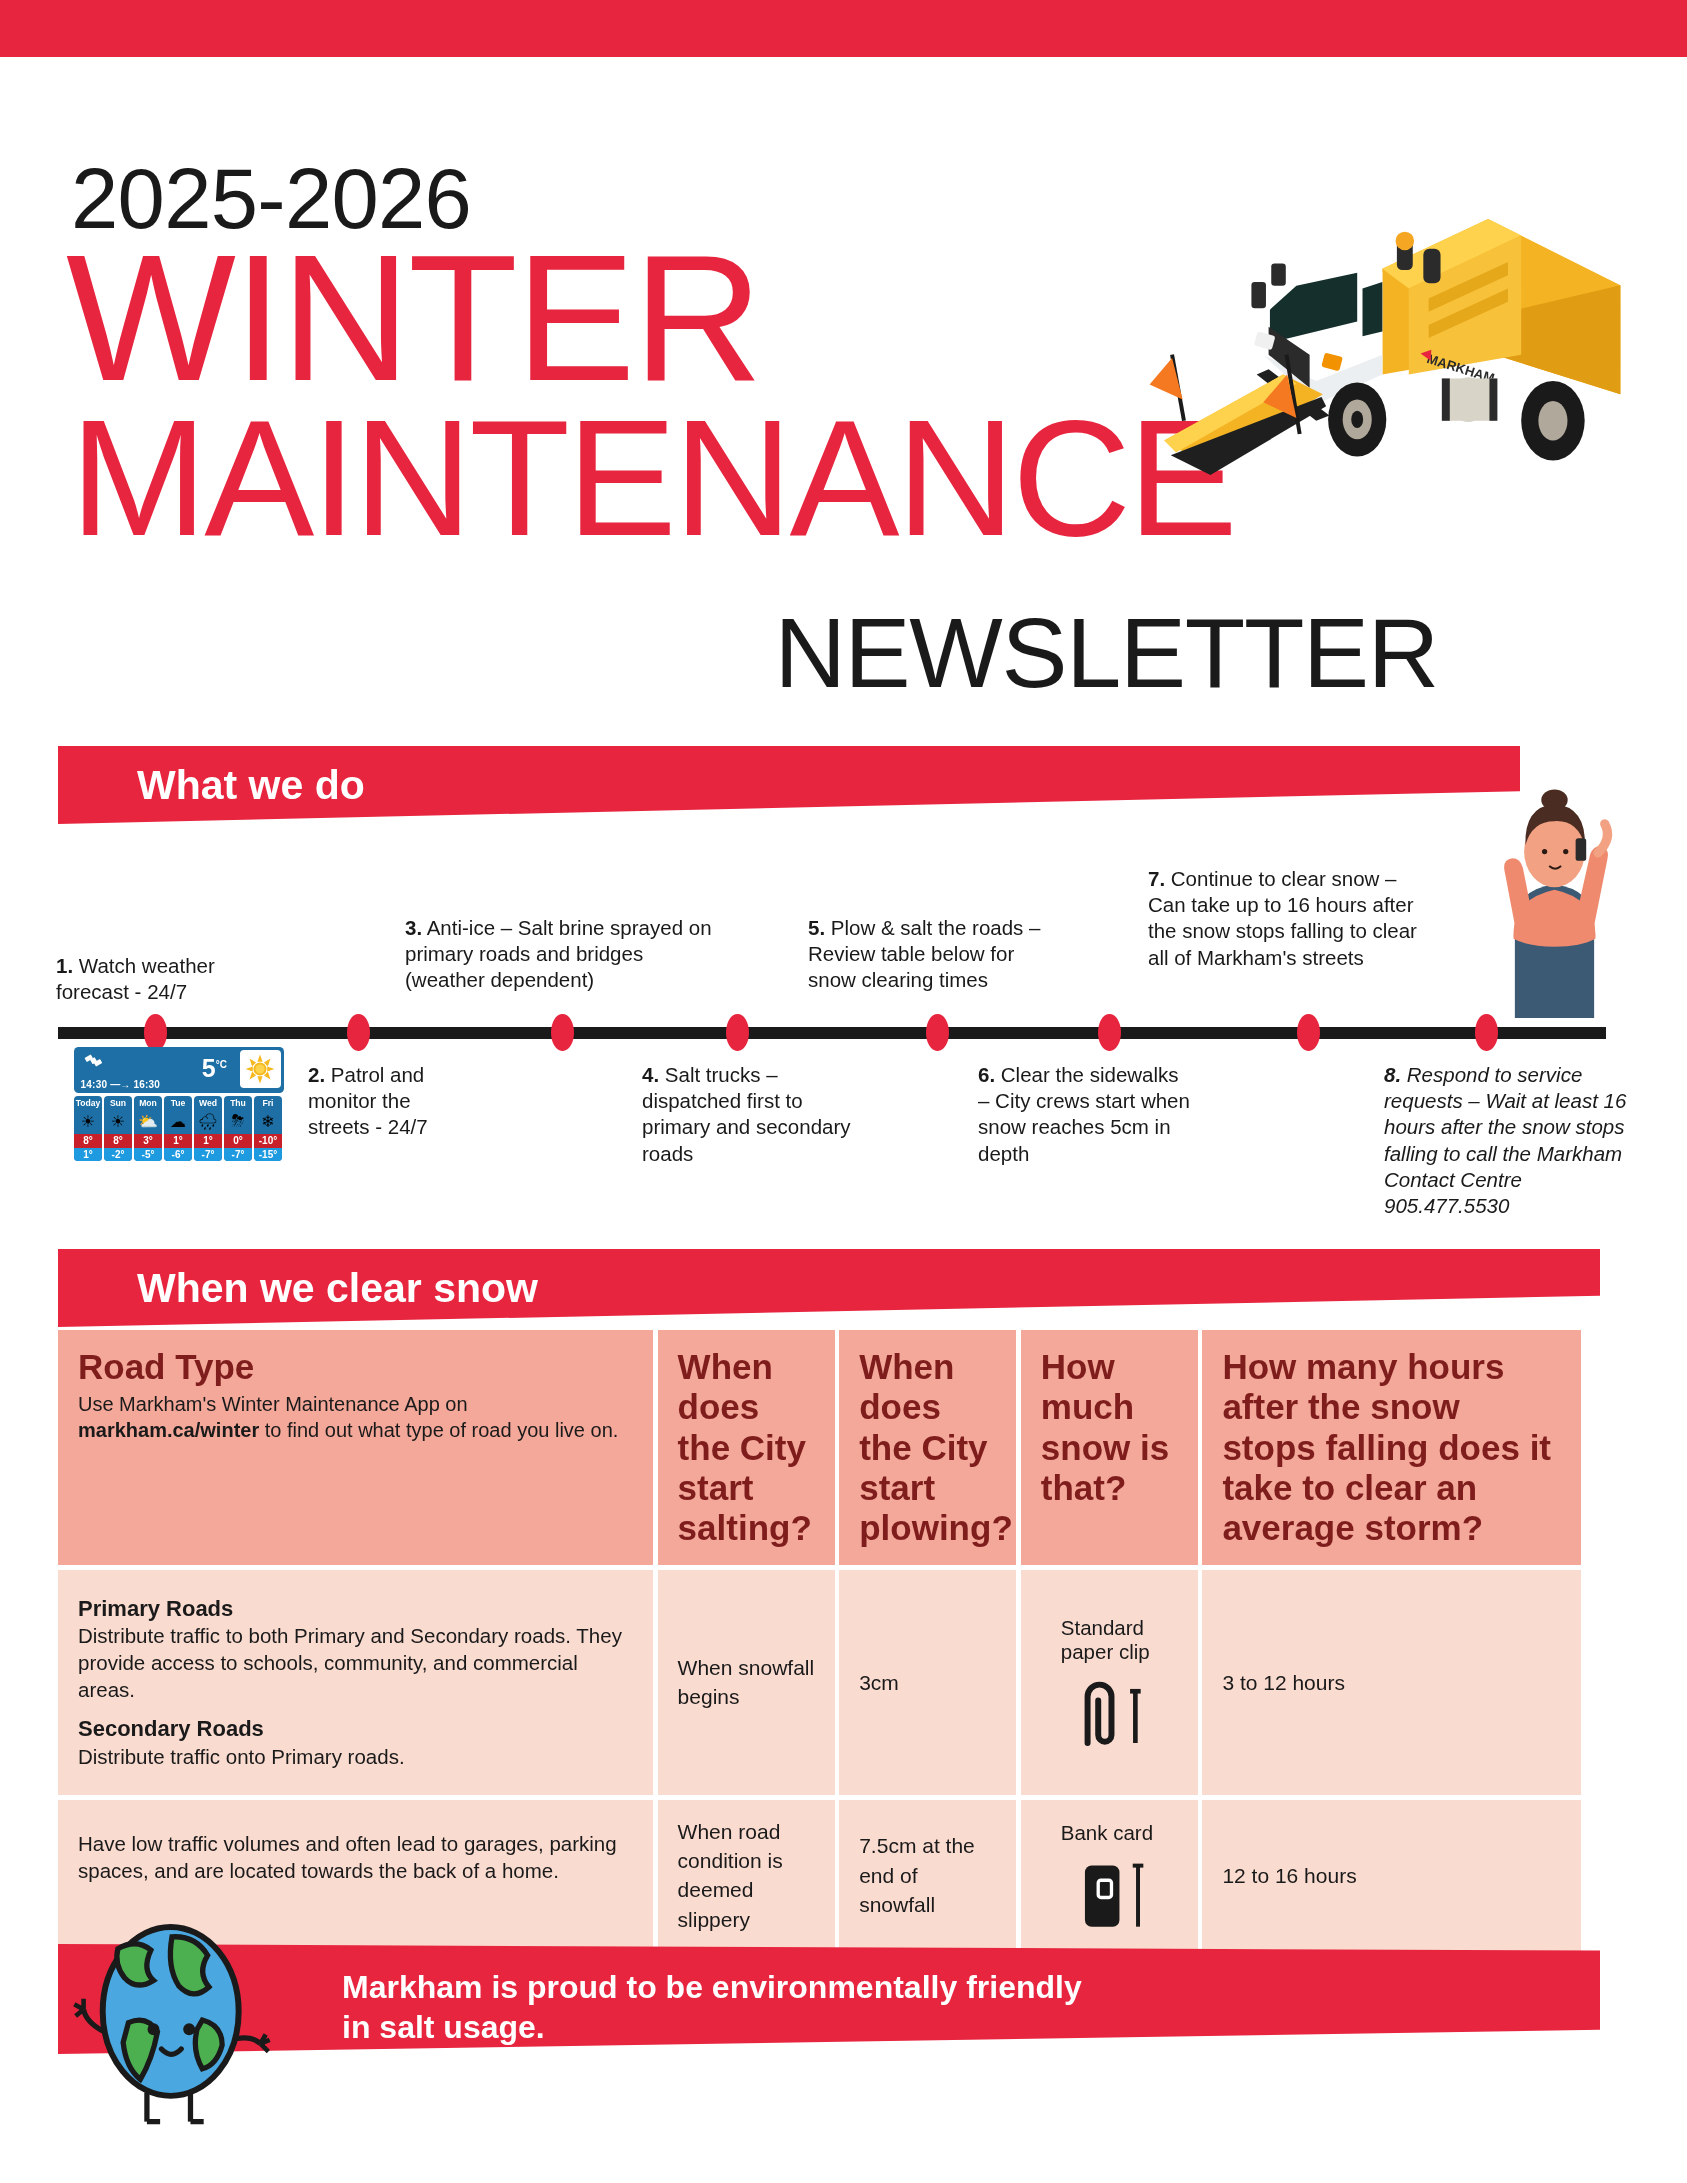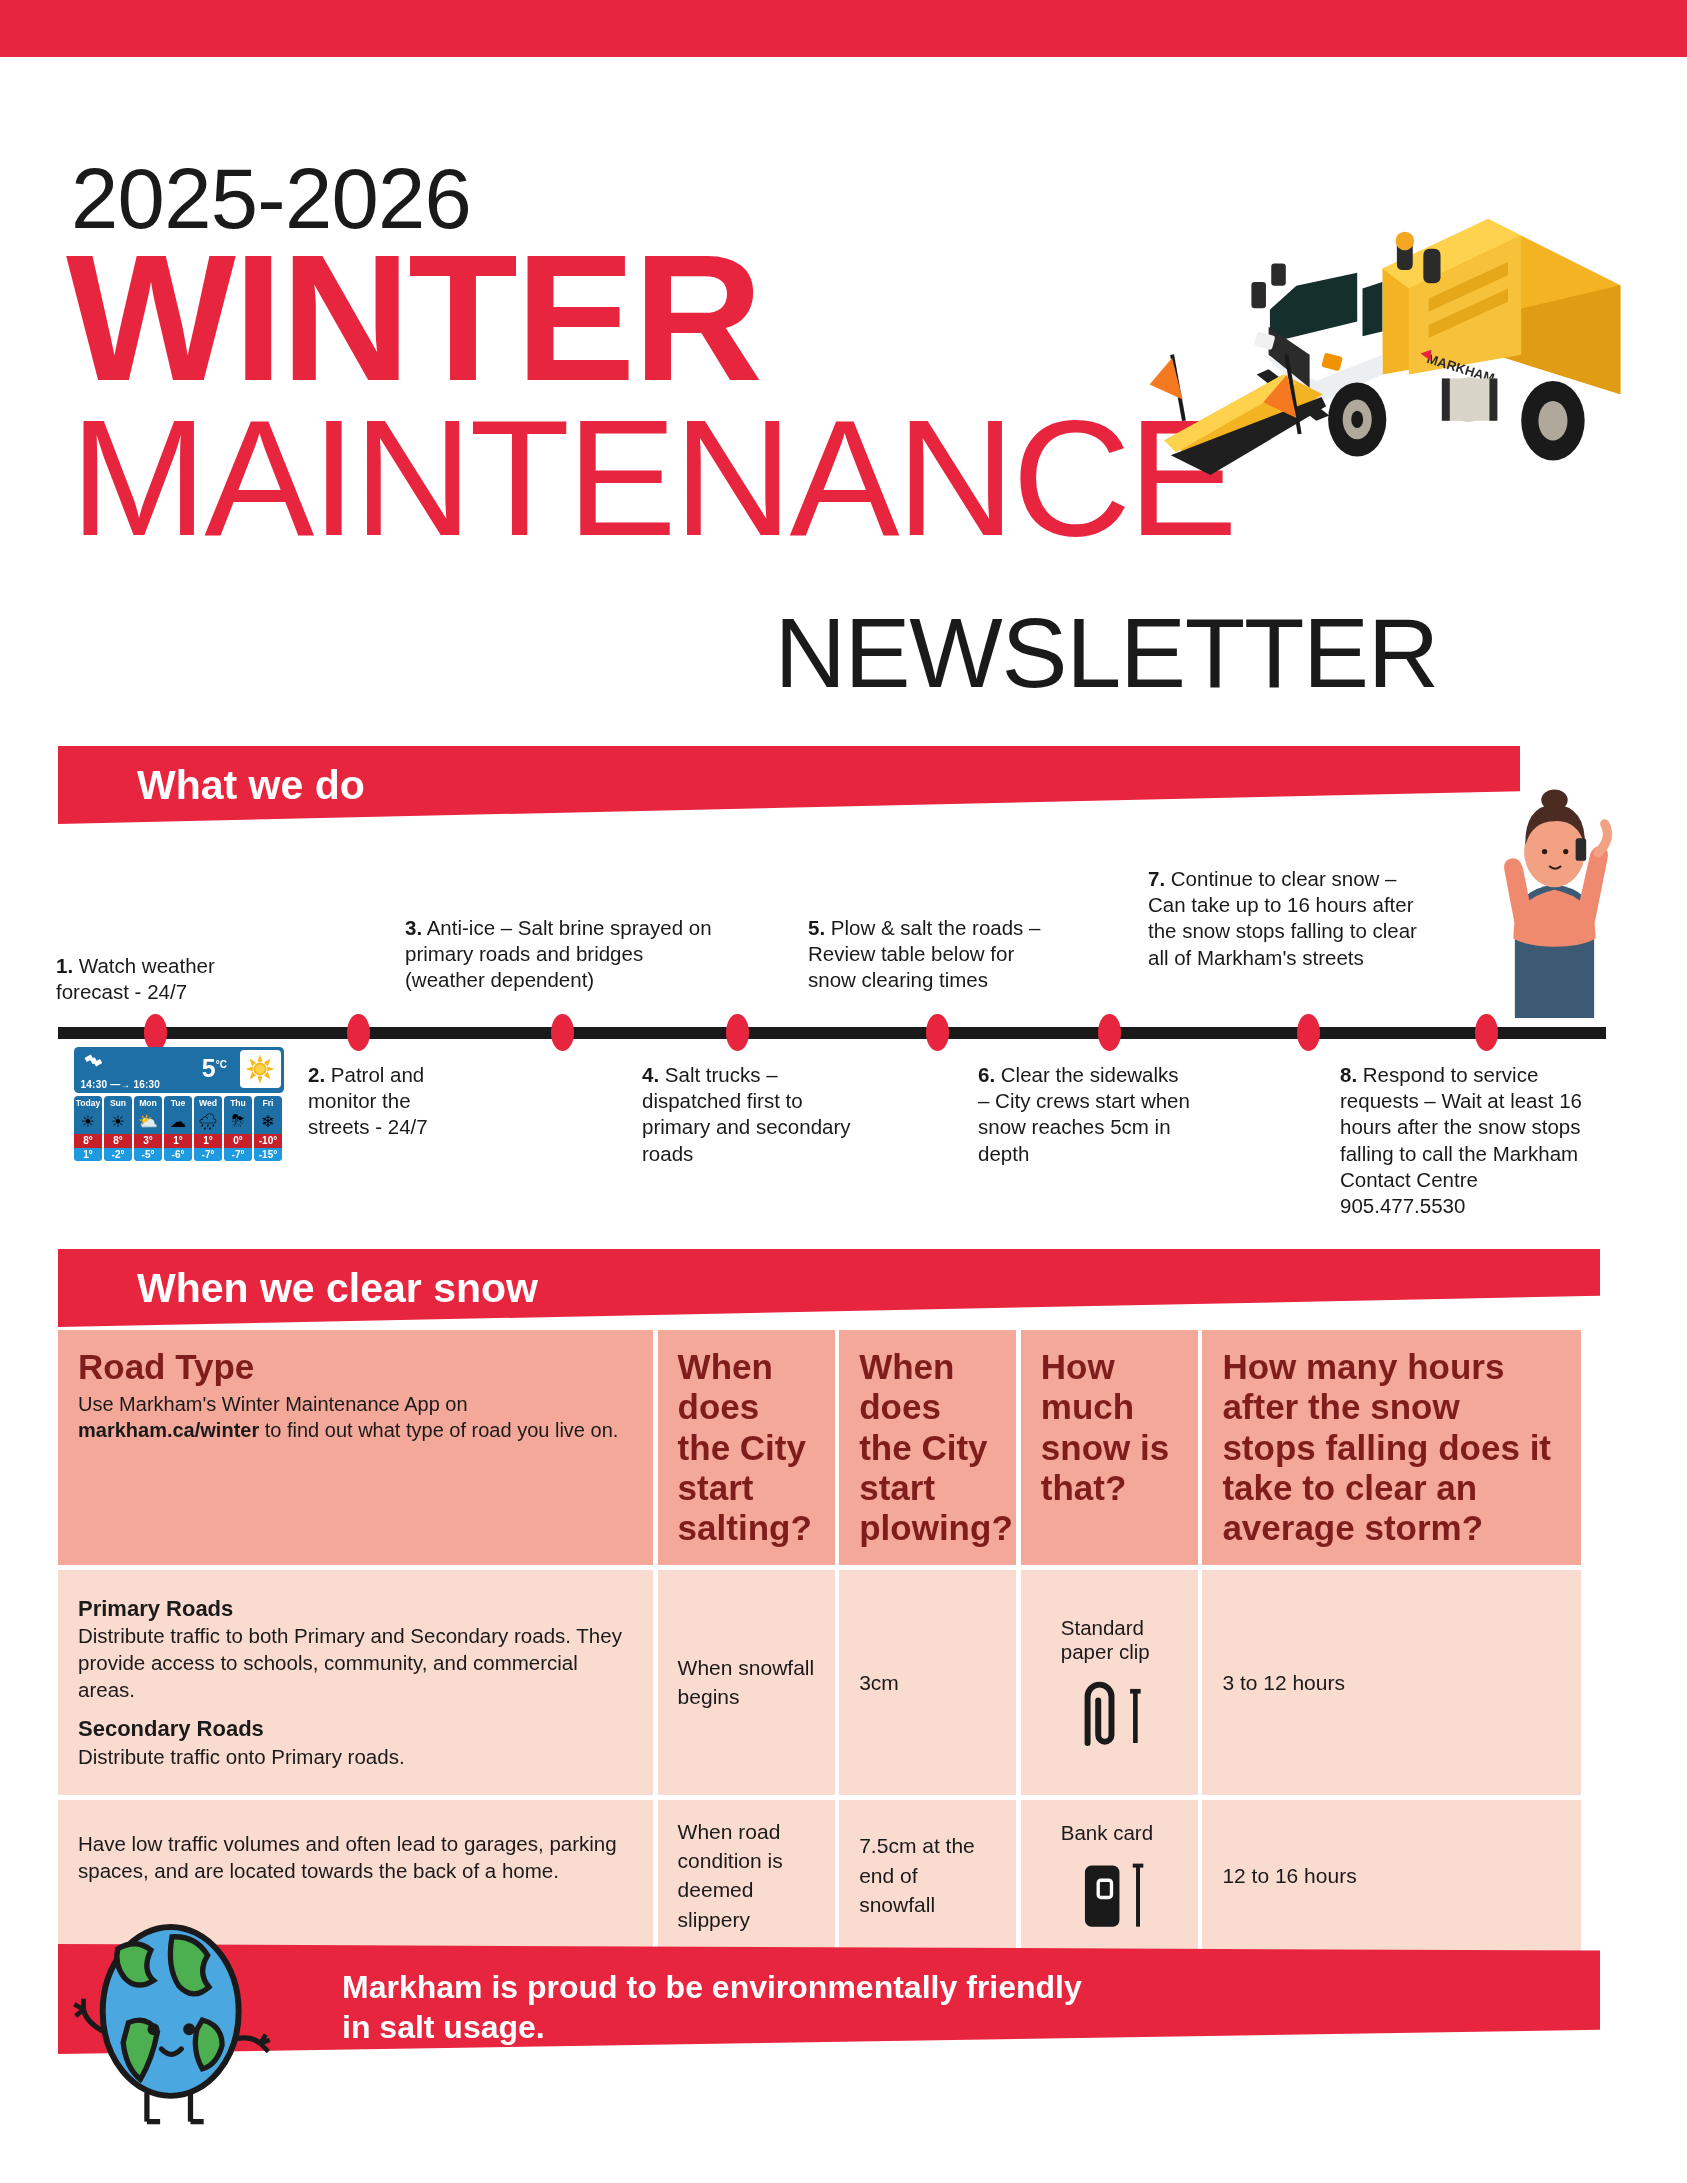--- a/index.html
+++ b/index.html
@@ -19,21 +19,21 @@
 
   
   .masthead { position: absolute; left: 0; top: 57px; width: 1498px; height: 655px; }
   .year {
     position: absolute; left: 71px; top: 99px;
     font-size: 85px; letter-spacing: -0.7px; color: #1a1a1a;
     font-weight: 300; line-height: 1;
   }
   .winter {
     position: absolute; left: 66px; top: 171px;
-    font-size: 180px; font-weight: 700; color: #e8253f;
+    font-size: 180px; font-weight: 400; color: #e8253f;
     line-height: 1; letter-spacing: -2.6px;
   }
   .maintenance {
     position: absolute; left: 70px; top: 339px;
     font-size: 165px; font-weight: 300; color: #e8253f;
     line-height: 1; letter-spacing: -3.3px;
   }
   .newsletter {
     position: absolute; right: 60px; top: 546px;
     font-size: 99px; font-weight: 300; color: #1a1a1a;
@@ -242,21 +242,21 @@
 
     <div class="tl-step" style="left:308px; top:228px; width:159px;">
       <b>2.</b><span> Patrol and monitor the streets - 24/7</span>
     </div>
     <div class="tl-step" style="left:642px; top:228px; width:218px;">
       <b>4.</b><span> Salt trucks – dispatched first to primary and secondary roads</span>
     </div>
     <div class="tl-step" style="left:978px; top:228px; width:212px;">
       <b>6.</b><span> Clear the sidewalks – City crews start when snow reaches 5cm in depth</span>
     </div>
-    <div class="tl-step" style="left:1340px; top:228px; width:265px;">
+    <div class="tl-step" style="left:1384px; top:228px; width:265px;font-style:italic;">
       <b>8.</b><span> Respond to service requests – Wait at least 16 hours after the snow stops falling to call the Markham Contact Centre 905.477.5530</span>
     </div>
   </div>
 
   <div class="weather">
     <div class="wx-top">
       <div class="wx-sat">
         <svg width="22.5" height="20" viewBox="0 0 34 30">
           <rect x="3" y="6" width="11" height="7" rx="1" fill="#fff" transform="rotate(-30 8 9)"></rect>
           <rect x="17" y="13" width="11" height="7" rx="1" fill="#fff" transform="rotate(-30 22 16)"></rect>

